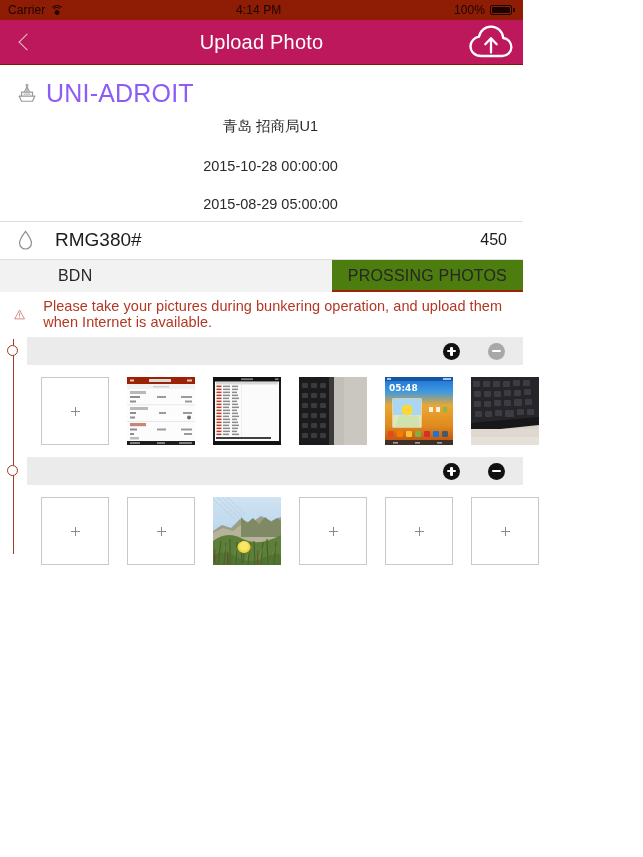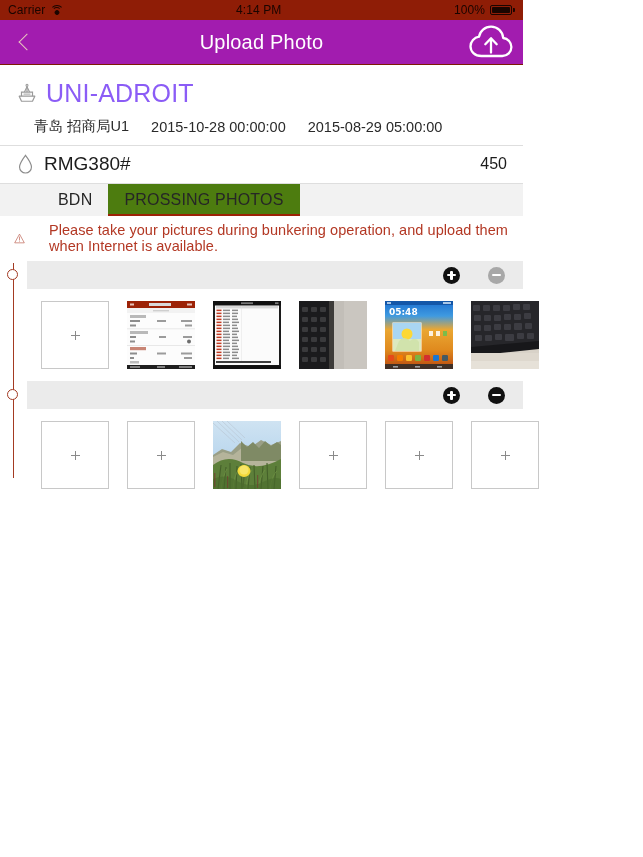--- a/index.html
+++ b/index.html
@@ -93,21 +93,21 @@
     width: 2px;
     height: 4px;
     background: #1a0500;
     border-radius: 0 1px 1px 0;
     margin-left: 1px;
   }
 
   
   .nav-bar {
     height: 44px;
-    background: #a21caf;
+    background: #be185d;
     display: flex;
     align-items: center;
     position: relative;
     flex: 0 0 auto;
     border-bottom: 1px solid #7d1a04;
   }
   .nav-back {
     width: 50px;
     height: 44px;
     display: flex;
@@ -160,30 +160,31 @@
     color: #8b5cf6;
     font-weight: 400;
     letter-spacing: 0.2px;
   }
   .vessel-meta-row {
     display: flex;
     align-items: center;
     padding: 6px 16px 9px 34px;
     gap: 22px;
     border-bottom: 1px solid #dedede;
+    flex-direction: column;
   }
   .vessel-meta-item {
     font-size: 14.5px;
     color: #2a2a2a;
   }
   .fuel-row {
     display: flex;
     align-items: center;
     padding: 7px 16px 8px 16px;
-    gap: 9px;
+    gap: 20px;
     border-bottom: 1px solid #dedede;
   }
   .fuel-name {
     font-size: 19px;
     color: #1c1c1c;
   }
   .fuel-qty {
     margin-left: auto;
     font-size: 16px;
     color: #1c1c1c;
@@ -191,20 +192,21 @@
 
   
   .tab-bar {
     height: 32px;
     background: #f2f2f2;
     display: flex;
     align-items: stretch;
     padding-left: 42px;
     flex: 0 0 auto;
     box-sizing: border-box;
+    justify-content: space-between;
   }
   .tab {
     padding: 0 16px;
     display: flex;
     align-items: center;
     justify-content: center;
     font-size: 16px;
     color: #262626;
     background: transparent;
     cursor: pointer;
@@ -219,21 +221,21 @@
     position: absolute;
     left: 0; right: 0; bottom: 0;
     height: 2px;
     background: #9C2206;
   }
 
   
   .warning-row {
     display: flex;
     align-items: center;
-    gap: 24px;
+    gap: 18px;
     padding: 6px 10px 7px 14px;
     flex: 0 0 auto;
   }
   .warn-text {
     font-size: 14.5px;
     color: #b33824;
     letter-spacing: 0.05px;
   }
 
   

